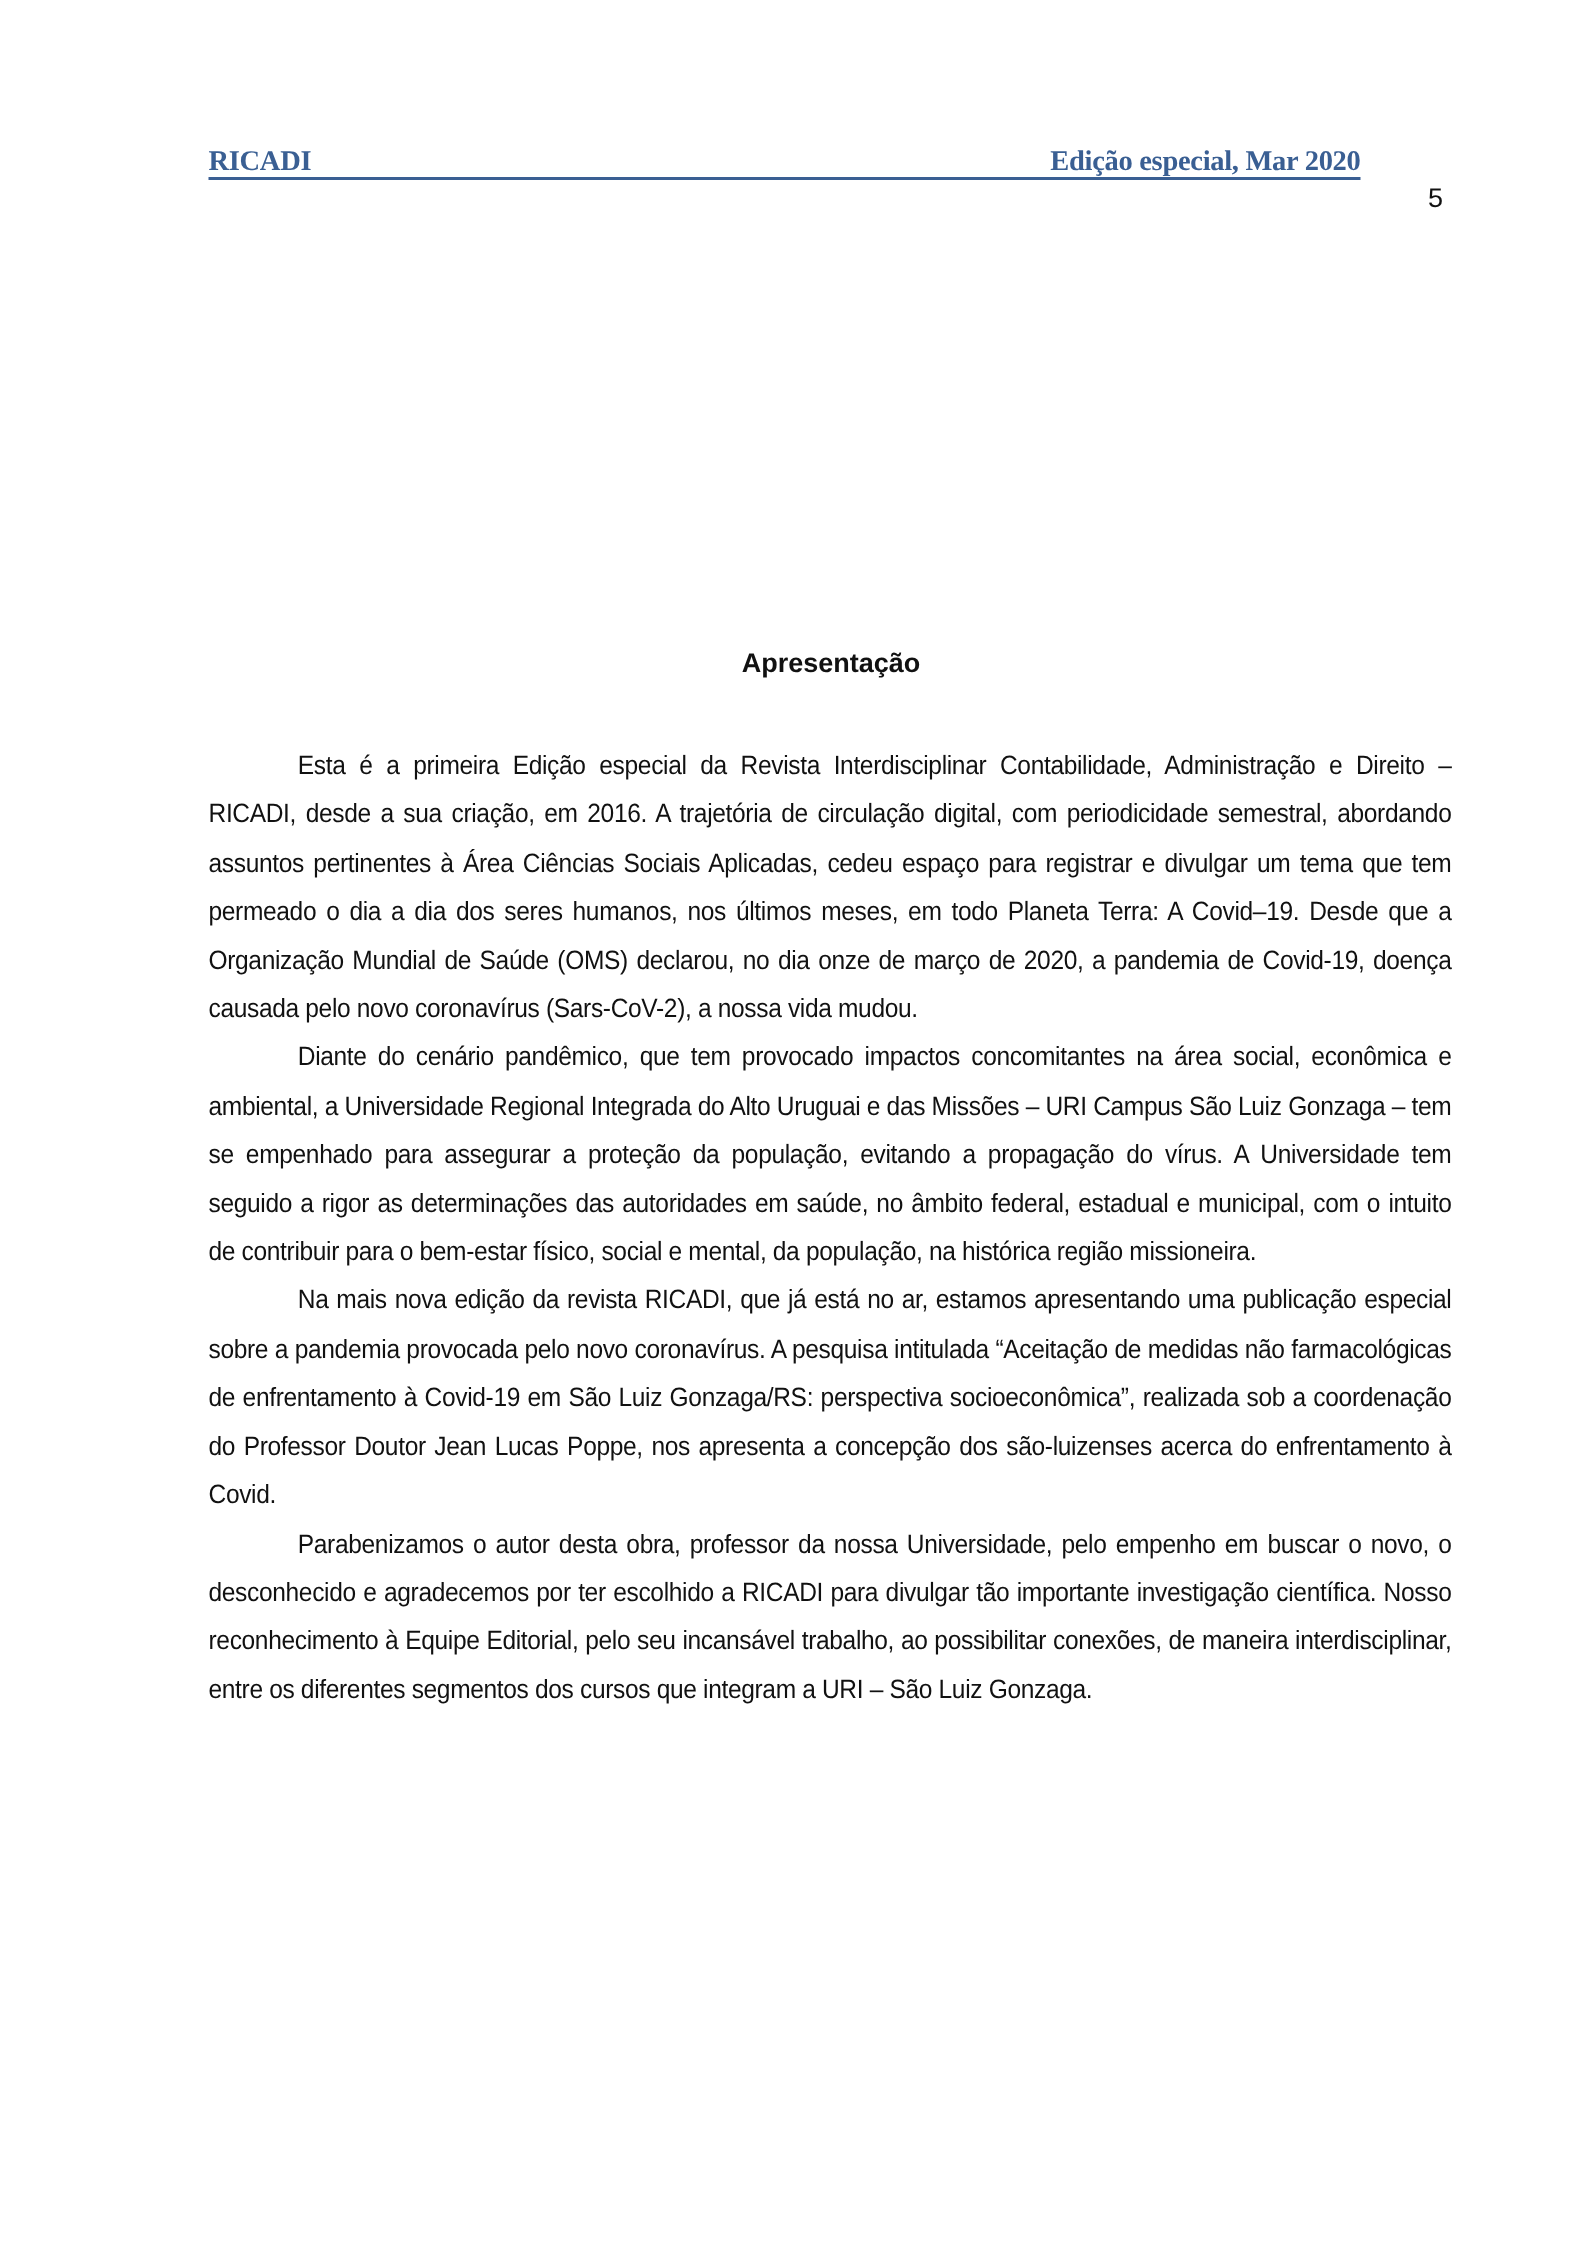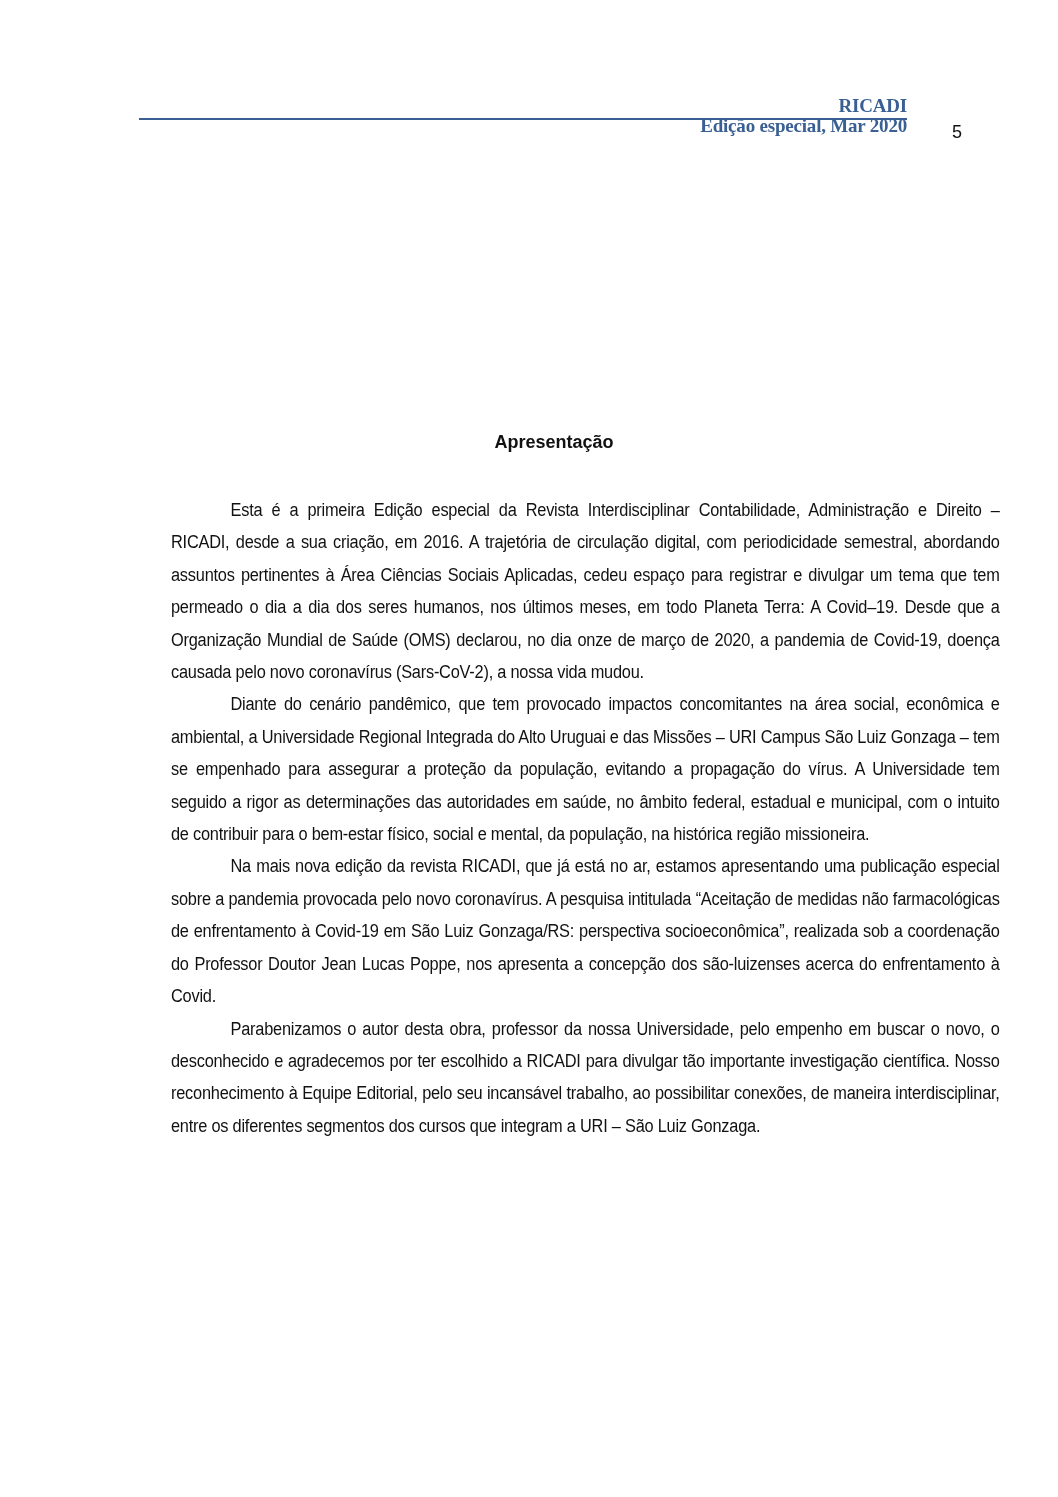--- a/index.html
+++ b/index.html
@@ -23,21 +23,20 @@
       border-bottom: 2.5px solid #3a5f93;
       display: flex;
       justify-content: space-between;
       align-items: flex-end;
       font-family: "Liberation Serif", serif;
       font-weight: bold;
       font-size: 19px;
       color: #3a5f93;
       line-height: 20px;
       letter-spacing: -0.2px;
-      flex-direction: column;
     }
     .running-header span {
       display: block;
       padding-bottom: 0px;
     }
     .page-number {
       position: absolute;
       left: 952px;
       top: 122px;
       font-family: "Liberation Sans", sans-serif;
@@ -58,21 +57,20 @@
     .body-text {
       position: absolute;
       left: 139px;
       top: 494px;
       width: 829px;
       font-family: "Liberation Sans", sans-serif;
       font-size: 17.6px;
       line-height: 32.4px;
       color: #111111;
       letter-spacing: -0.25px;
-      margin-left: 32px;
     }
     .body-text p {
       margin: 0;
       text-align: justify;
       text-indent: 64px;
       transform: scaleX(0.93);
       transform-origin: left top;
       width: 891px;
     }
   </style>

